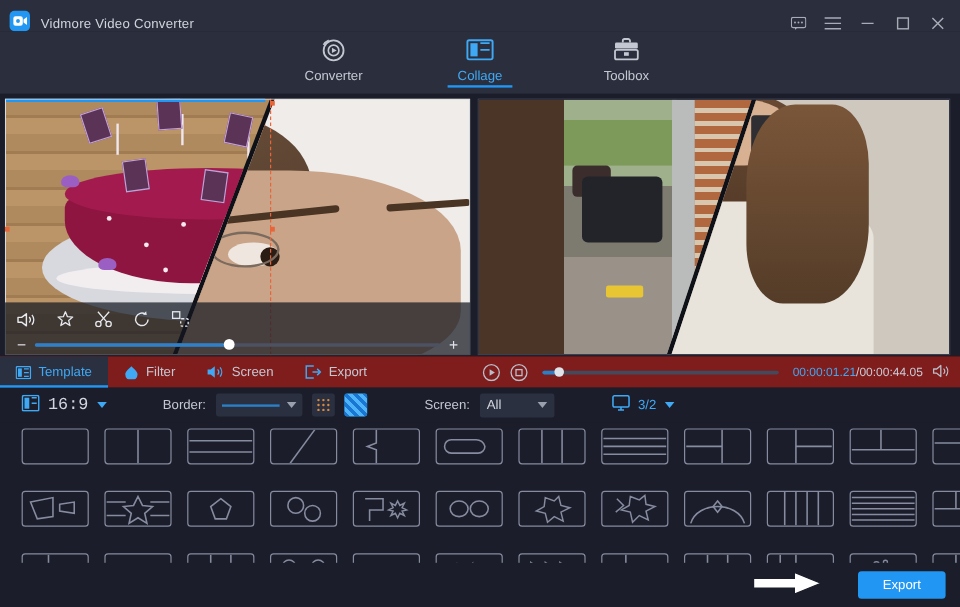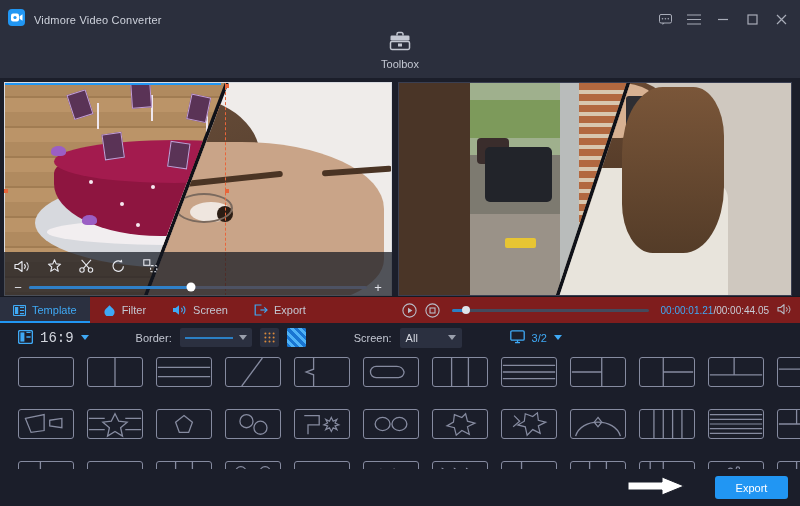--- a/index.html
+++ b/index.html
@@ -233,20 +233,41 @@
       </div>
       <div class="winbtn">
         <svg width="11" height="11" viewBox="0 0 11 11">
             <path d="M1 1l9 9M10 1l-9 9" stroke="#a8acb8" stroke-width="1.2"></path>
           </svg>
       </div>
     </div>
   </div>
 
   <div class="topnav">
+    <div class="navitem">
+      <span class="ico">
+        <svg width="22" height="22" viewBox="0 0 22 22">
+            <circle cx="11" cy="11" r="8.3" fill="none" stroke="#c3c7d2" stroke-width="1.5"></circle>
+            <circle cx="11" cy="11" r="4.4" fill="none" stroke="#c3c7d2" stroke-width="1.4"></circle>
+            <path d="M9.6 8.8 L13.6 11 L9.6 13.2 Z" fill="#c3c7d2"></path>
+            <path d="M2.6 6.4 A9.5 9.5 0 0 1 7 2.6" stroke="#c3c7d2" stroke-width="1.5" fill="none"></path>
+          </svg>
+      </span>
+      <span class="lbl">Converter</span>
+    </div>
+    <div class="navitem active">
+      <span class="ico">
+        <svg width="24" height="21" viewBox="0 0 24 21">
+            <rect x="1.5" y="2.5" width="21" height="16" rx="1.5" fill="none" stroke="#3fa9f5" stroke-width="1.6"></rect>
+            <rect x="4" y="5" width="6" height="11" fill="#3fa9f5"></rect>
+            <path d="M12.3 5 H20 M12.3 10.5 H20" stroke="#3fa9f5" stroke-width="1.4"></path>
+          </svg>
+      </span>
+      <span class="lbl">Collage</span>
+    </div>
     <div class="navitem">
       <span class="ico">
         <svg width="22" height="21" viewBox="0 0 22 21">
             <path d="M8 4.5 V3 a1.5 1.5 0 0 1 1.5-1.5 h3 A1.5 1.5 0 0 1 14 3 v1.5" fill="none" stroke="#c3c7d2" stroke-width="1.5"></path>
             <rect x="1.5" y="4.5" width="19" height="5" rx="1.2" fill="#c3c7d2"></rect>
             <rect x="1.5" y="10.5" width="19" height="8" rx="1.4" fill="none" stroke="#c3c7d2" stroke-width="1.5"></rect>
             <rect x="9" y="12.5" width="4" height="3" fill="#c3c7d2"></rect>
           </svg>
       </span>
       <span class="lbl">Toolbox</span>

